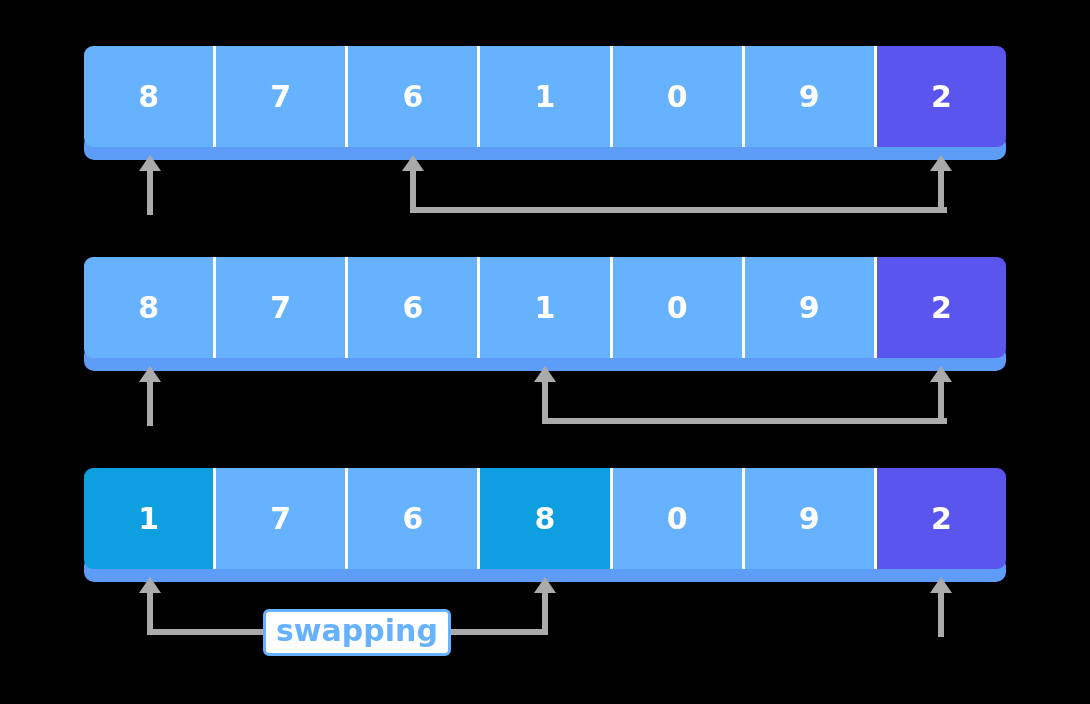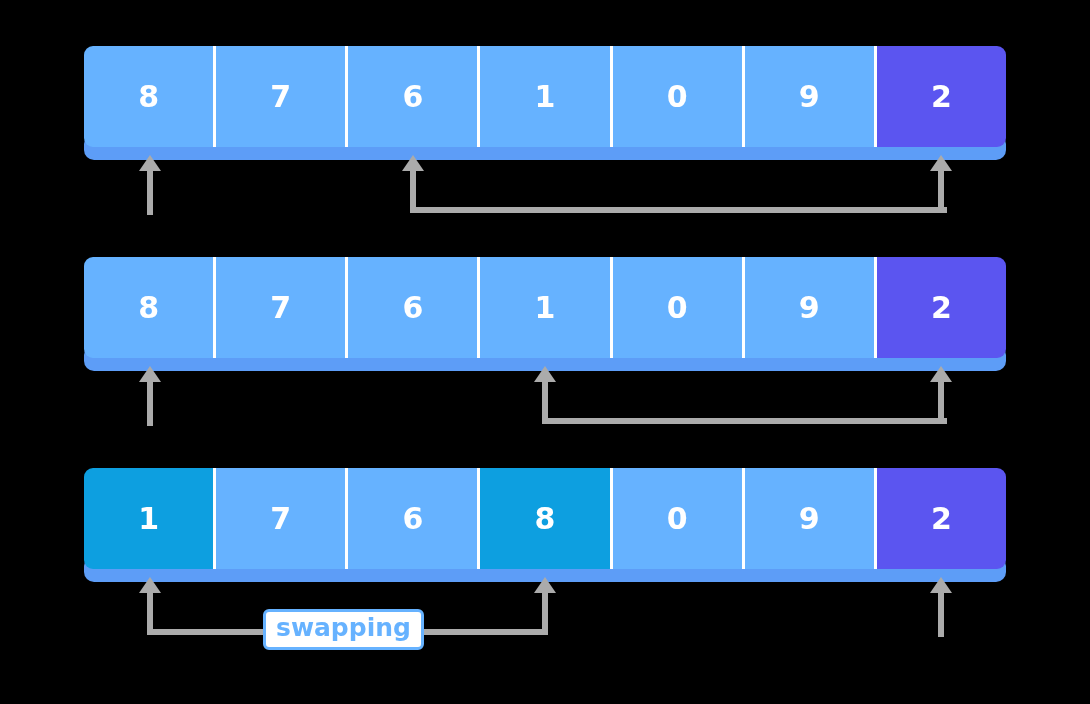--- a/index.html
+++ b/index.html
@@ -44,21 +44,21 @@
     border-bottom:16px solid #ababab;
   }
 
   
   .swap-label{
     position:absolute;
     background:#ffffff;
     border:3px solid #66b2ff;
     border-radius:6px;
     color:#66b2ff;
-    font-size:25px;font-weight:bold;
+    font-size:30px;font-weight:bold;
     padding:2px 10px 4px 10px;
     line-height:1.15;
     white-space:nowrap;
     display:flex;align-items:center;justify-content:center;
   }
 </style>
 </head>
 <body>
 
 <div id="stage">

